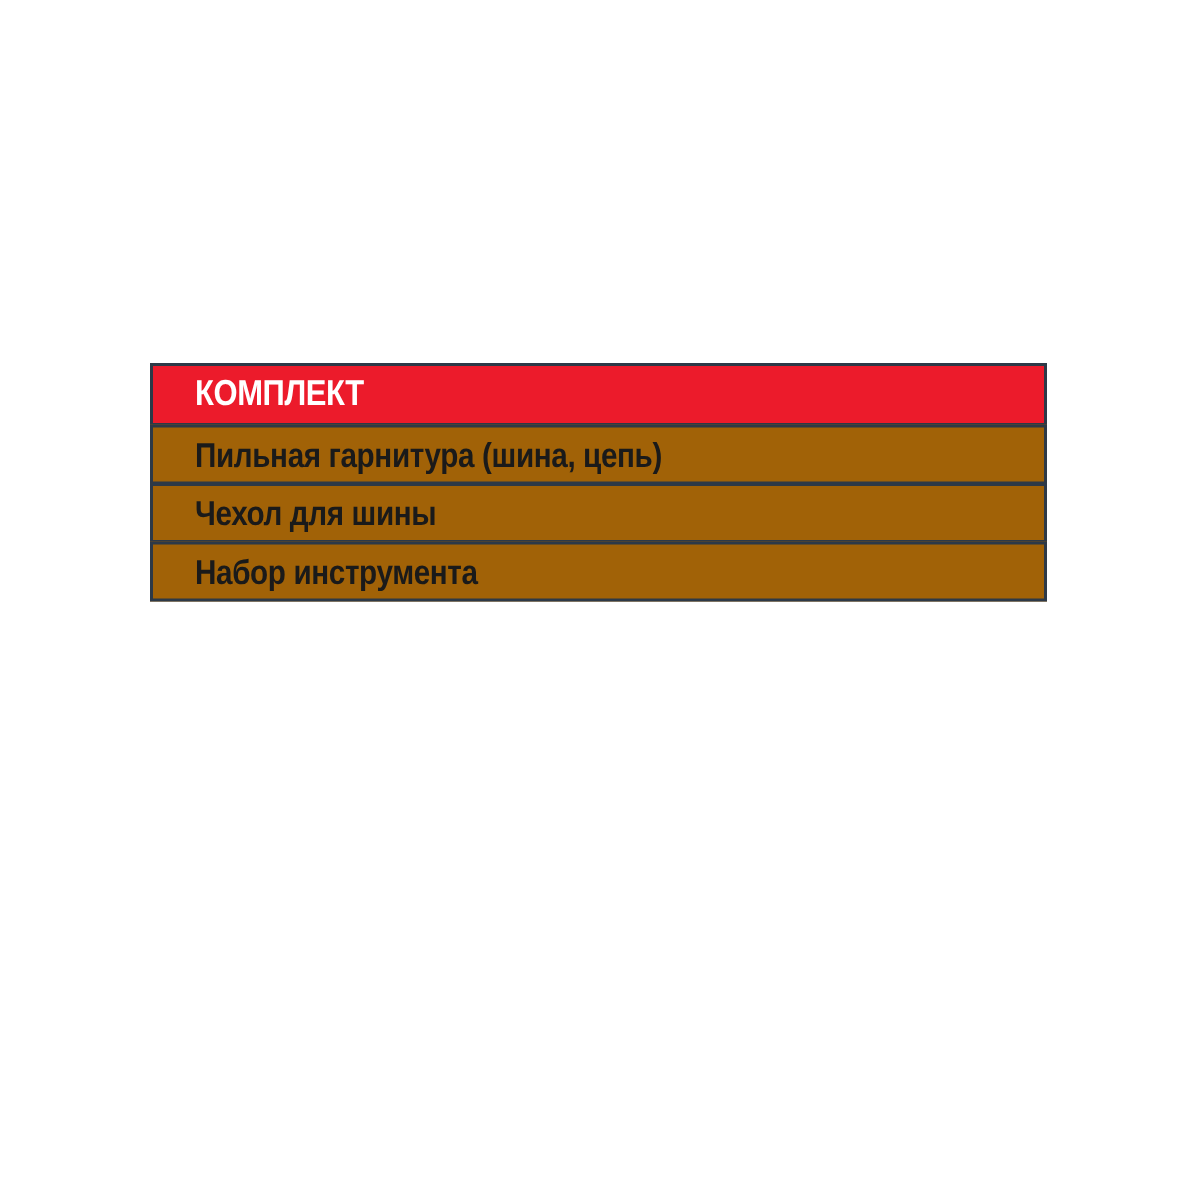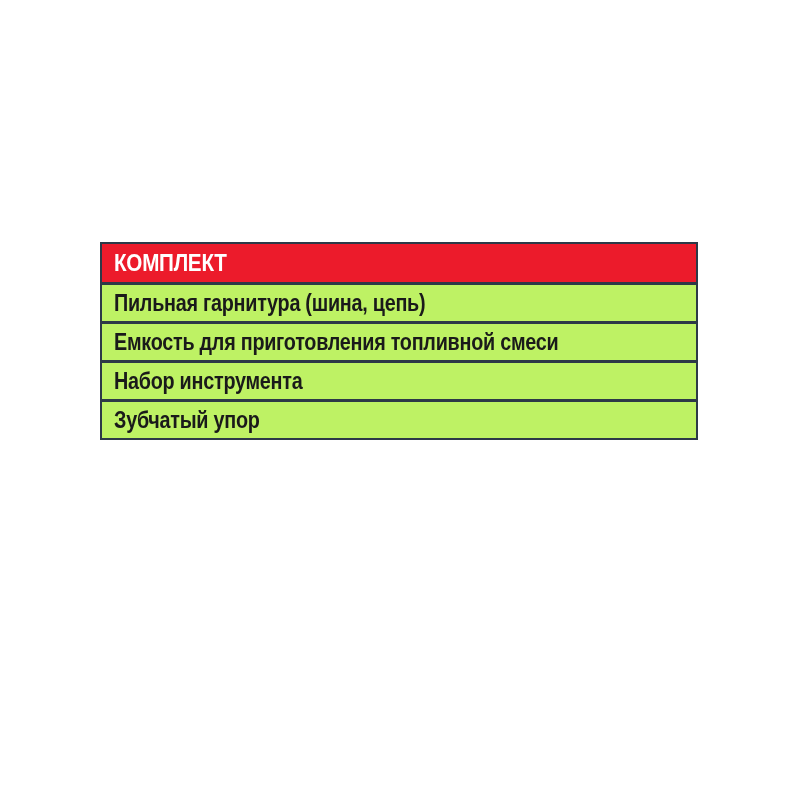--- a/index.html
+++ b/index.html
@@ -27,39 +27,39 @@
     left: 100px;
     top: 242px;
     width: 598px;
   }
   .kit-header {
     height: 42px;
     background: var(--header-bg);
     border: 2px solid var(--border-col);
     display: flex;
     align-items: center;
-    padding-left: 12px;
+    padding-left: 28px;
   }
   .kit-header .cell-text {
     color: var(--header-text);
     font-size: 24px;
     font-weight: bold;
     letter-spacing: -0.3px;
     transform: scaleX(0.86);
     transform-origin: left center;
     white-space: nowrap;
   }
   .kit-row {
     height: 40px;
-    background: #bef264;
+    background: #a16207;
     border: 2px solid var(--border-col);
     margin-top: -1px;
     display: flex;
     align-items: center;
-    padding-left: 12px;
+    padding-left: 28px;
   }
   .kit-row .cell-text {
     color: var(--text-col);
     font-size: 23px;
     font-weight: bold;
     letter-spacing: -0.3px;
     transform: scaleX(0.86);
     transform-origin: left center;
     white-space: nowrap;
   }
@@ -70,29 +70,26 @@
 <div class="page">
   <div class="kit-table">
     <div class="kit-header">
       <span class="cell-text">КОМПЛЕКТ</span>
     </div>
     <div id="rows-container">
   <div class="kit-row">
     <span class="cell-text">Пильная гарнитура (шина, цепь)</span>
   </div>
 
+  <div class="kit-row">
+    <span class="cell-text">Чехол для шины</span>
+  </div>
 
-  <div class="kit-row">
-    <span class="cell-text">Емкость для приготовления топливной смеси</span>
-  </div>
 
   <div class="kit-row">
     <span class="cell-text">Набор инструмента</span>
   </div>
 
-  <div class="kit-row">
-    <span class="cell-text">Зубчатый упор</span>
-  </div>
 
 
 </div>
   </div>
 </div>
 
 </body></html>

